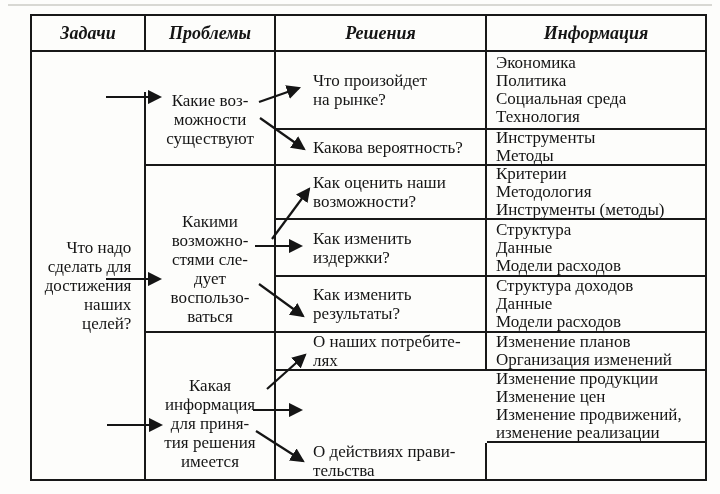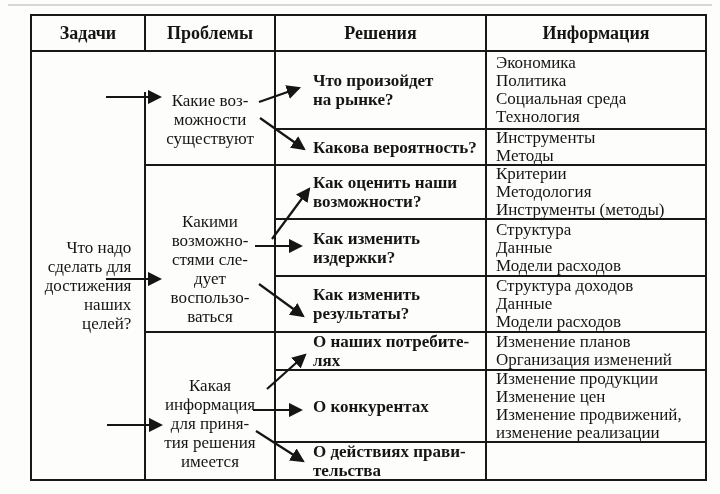--- a/index.html
+++ b/index.html
@@ -21,29 +21,29 @@
     background:#fdfdfb;
   }
   .cell{
     box-sizing:border-box;white-space:pre-line;
     display:flex;flex-direction:column;justify-content:center;
     font-size:17px;line-height:19px;overflow:hidden;
   }
   .b-r{border-right:2px solid #181818;}
   .b-b{border-bottom:2px solid #181818;}
   .head{
-    font-weight:bold;font-size:18px;
+    font-weight:bold;font-style:italic;font-size:18px;
     align-items:center;justify-content:center;text-align:center;
   }
   .tasks{grid-area:2/1/10/2;text-align:right;align-items:center;margin-top:40px;}
   .prob{text-align:center;align-items:center;}
   .probA{grid-area:2/2/4/3;padding-top:23px;}
   .probB{grid-area:4/2/7/3;padding-top:40px;}
   .probC{grid-area:7/2/10/3;padding-top:35px;}
-  .sol{padding-left:37px;font-weight:bold;}
+  .sol{padding-left:37px;}
   .info{padding-left:9px;line-height:18px;}
   .arrows{position:absolute;left:0;top:0;pointer-events:none;}
   .arrows line{stroke:#151515;stroke-width:2.2;}
 </style>
 </head>
 <body>
 
 <div class="page">
 
   <div class="scan-line"></div>
@@ -80,21 +80,20 @@
 на рынке?</div>
     <div class="cell sol b-r b-b" style="grid-area:3/3/4/4">Какова вероятность?</div>
     <div class="cell sol b-r b-b" style="grid-area:4/3/5/4">Как оценить наши
 возможности?</div>
     <div class="cell sol b-r b-b" style="grid-area:5/3/6/4">Как изменить
 издержки?</div>
     <div class="cell sol b-r b-b" style="grid-area:6/3/7/4">Как изменить
 результаты?</div>
     <div class="cell sol b-r b-b" style="grid-area:7/3/8/4">О наших потребите-
 лях</div>
-    <div class="cell sol b-r b-b" style="grid-area:8/3/9/4">О конкурентах</div>
     <div class="cell sol b-r" style="grid-area:9/3/10/4">О действиях прави-
 тельства</div>
 
     <div class="cell info b-b" style="grid-area:2/4/3/5">Экономика
 Политика
 Социальная среда
 Технология</div>
     <div class="cell info b-b" style="grid-area:3/4/4/5">Инструменты
 Методы</div>
     <div class="cell info b-b" style="grid-area:4/4/5/5">Критерии

